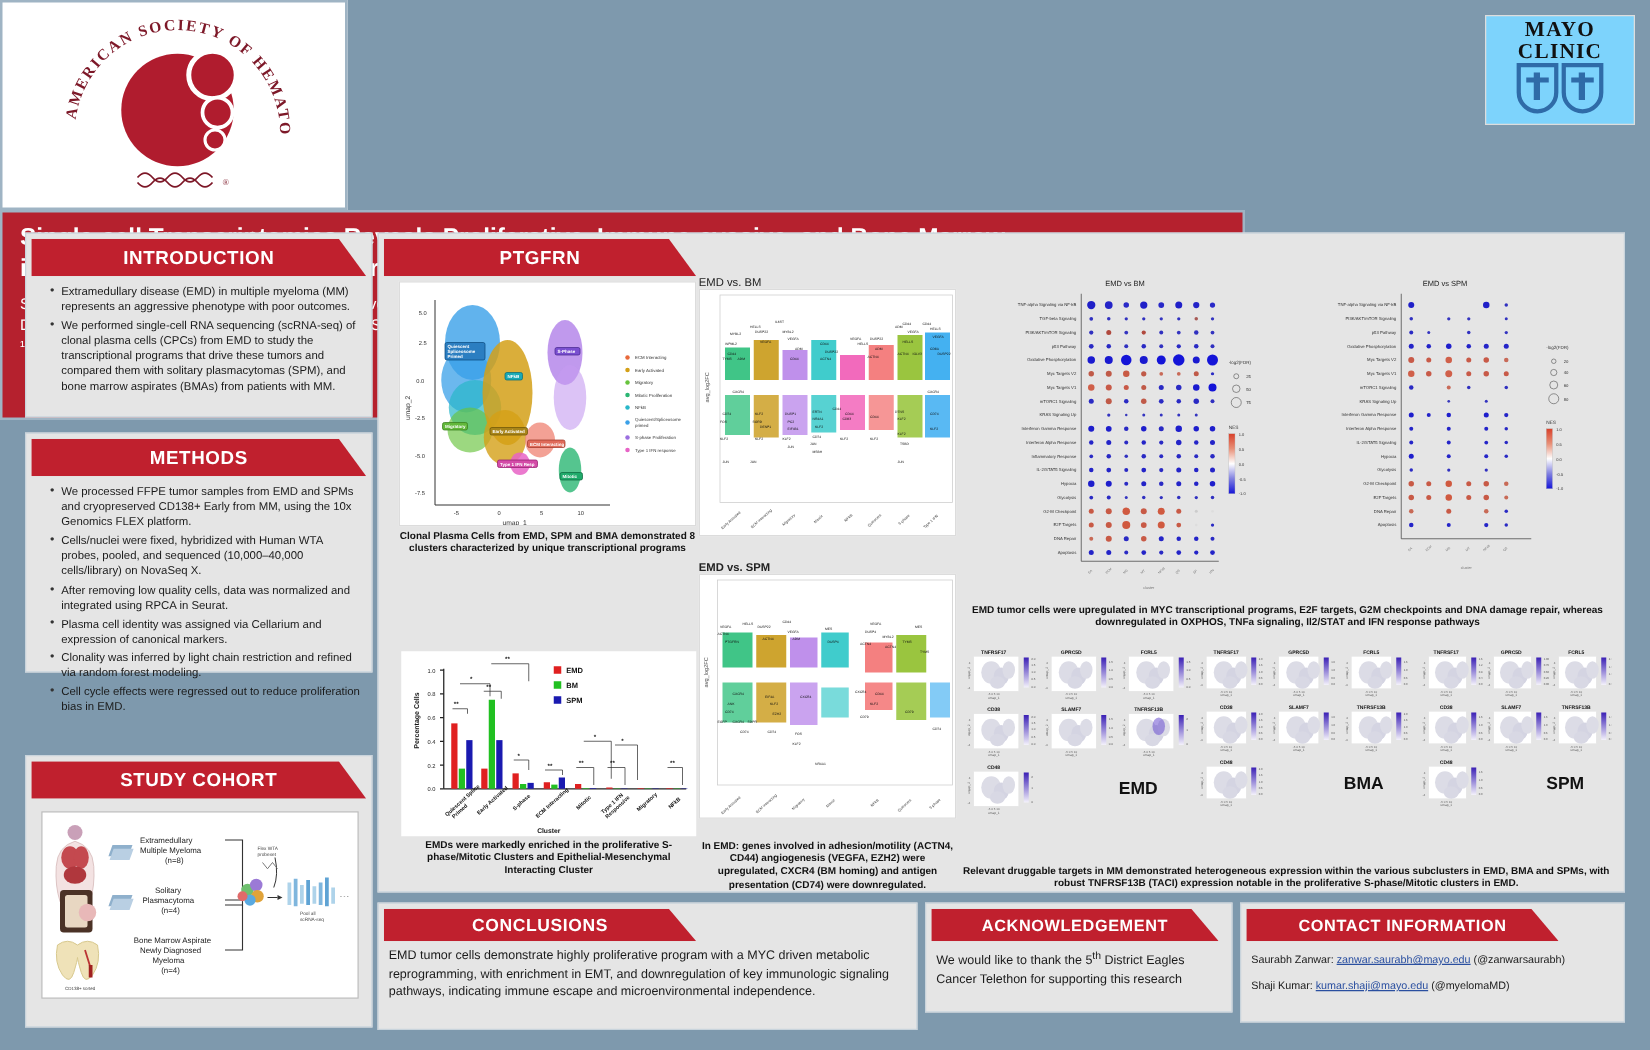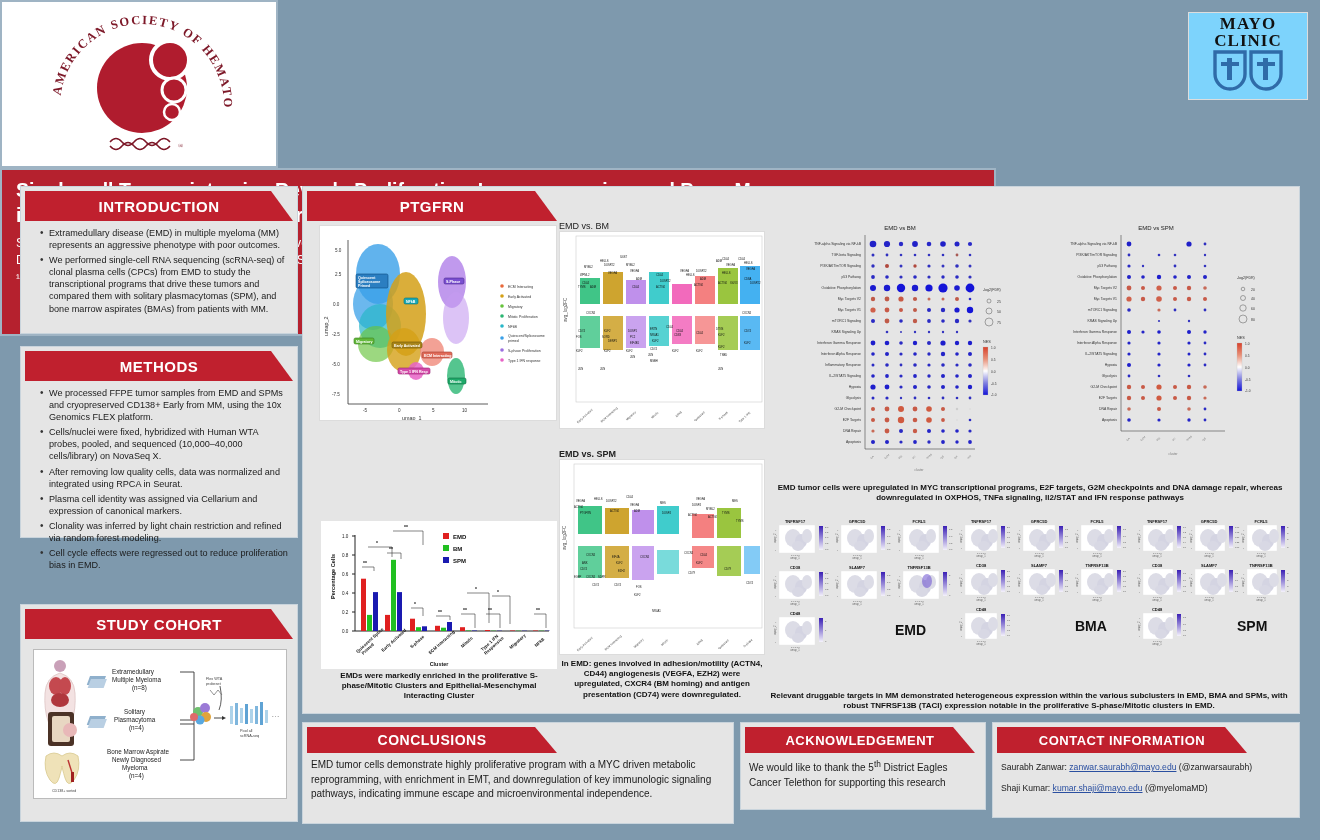--- a/index.html
+++ b/index.html
@@ -299,20 +299,21 @@
               <circle cx="182" cy="112" r="1.8" fill="#3aa0e8"></circle>
                 <text x="188" y="110.5">Quiescent/Spliceosome</text>
                 <text x="188" y="115.5">primed</text>
               <circle cx="182" cy="124" r="1.8" fill="#9b6fe0"></circle>
                 <text x="188" y="125.5">S-phase Proliferation</text>
               <circle cx="182" cy="134" r="1.8" fill="#e763c6"></circle>
                 <text x="188" y="135.5">Type 1 IFN response</text>
             </g>
           </svg>
         </div>
+        <div class="fig-caption" style="margin-top:3px; width:238px;">Clonal Plasma Cells from EMD, SPM and BMA demonstrated 8 clusters characterized by unique transcriptional programs</div>
       </div>
 
       <div class="fig" style="left:18px; top:300px; width:236px; height:180px;">
         <div class="plotbox" style="width:236px; height:148px; border:none;">
           <svg viewBox="0 0 236 148" width="236" height="148">
             <line x1="34" y1="110" x2="228" y2="110" stroke="#222" stroke-width="1"></line>
             <line x1="34" y1="14" x2="34" y2="110" stroke="#222" stroke-width="1"></line>
             <g font-size="4.6" fill="#222" font-family="Liberation Sans, sans-serif">
               <text x="21" y="112">0.0</text>
                 <text x="21" y="93">0.2</text>
@@ -595,21 +596,21 @@
               <text transform="rotate(-42 30 178)" x="12" y="180">Early Activated</text>
               <text transform="rotate(-42 57 178)" x="40" y="180">ECM Interacting</text>
               <text transform="rotate(-42 83 178)" x="70" y="180">Migratory</text>
               <text transform="rotate(-42 108 178)" x="98" y="180">Mitotic</text>
               <text transform="rotate(-42 143 178)" x="134" y="180">NFkB</text>
               <text transform="rotate(-42 169 178)" x="154" y="180">Quiescent</text>
               <text transform="rotate(-42 192 178)" x="180" y="180">S-phase</text>
             </g>
           </svg>
         </div>
-        <div class="fig-caption" style="margin-top:4px; width:206px; margin-left:6px;text-align:center;">In EMD: genes involved in adhesion/motility (ACTN4, CD44) angiogenesis (VEGFA, EZH2) were upregulated, CXCR4 (BM homing) and antigen presentation (CD74) were downregulated.</div>
+        <div class="fig-caption" style="margin-top:17px; width:206px; margin-left:6px;text-align:center;">In EMD: genes involved in adhesion/motility (ACTN4, CD44) angiogenesis (VEGFA, EZH2) were upregulated, CXCR4 (BM homing) and antigen presentation (CD74) were downregulated.</div>
       </div>
 
       <div class="fig" style="left:466px; top:4px; width:262px; height:250px;">
         <div style="text-align:center; font-size:6px; color:#222;">EMD vs BM</div>
         <svg viewBox="0 0 262 244" width="262" height="244">
 
           <g font-size="3.4" fill="#333" text-anchor="end" font-family="Liberation Sans, sans-serif">
             <text x="92" y="14">TNF-alpha Signaling via NF-kB</text>
             <text x="92" y="25">TGF-beta Signaling</text>
             <text x="92" y="36">PI3K/AKT/mTOR  Signaling</text>

